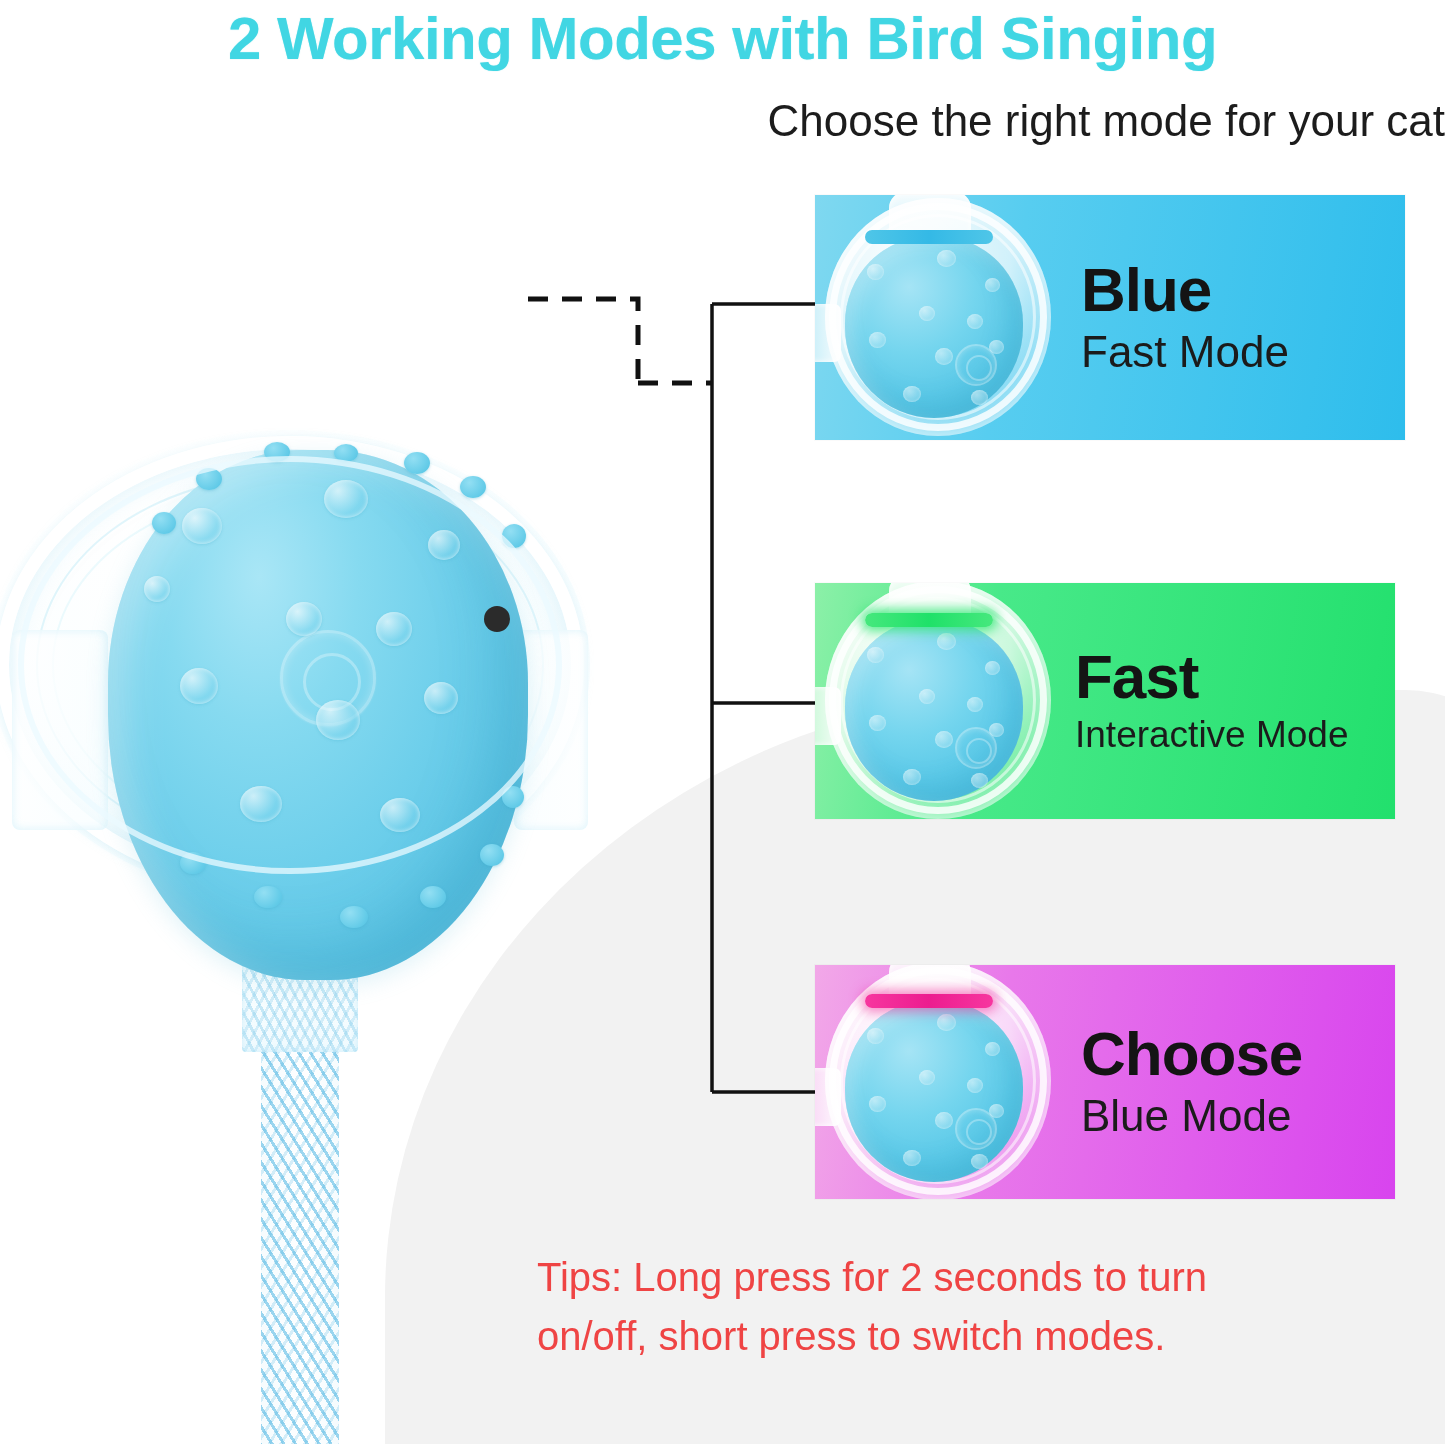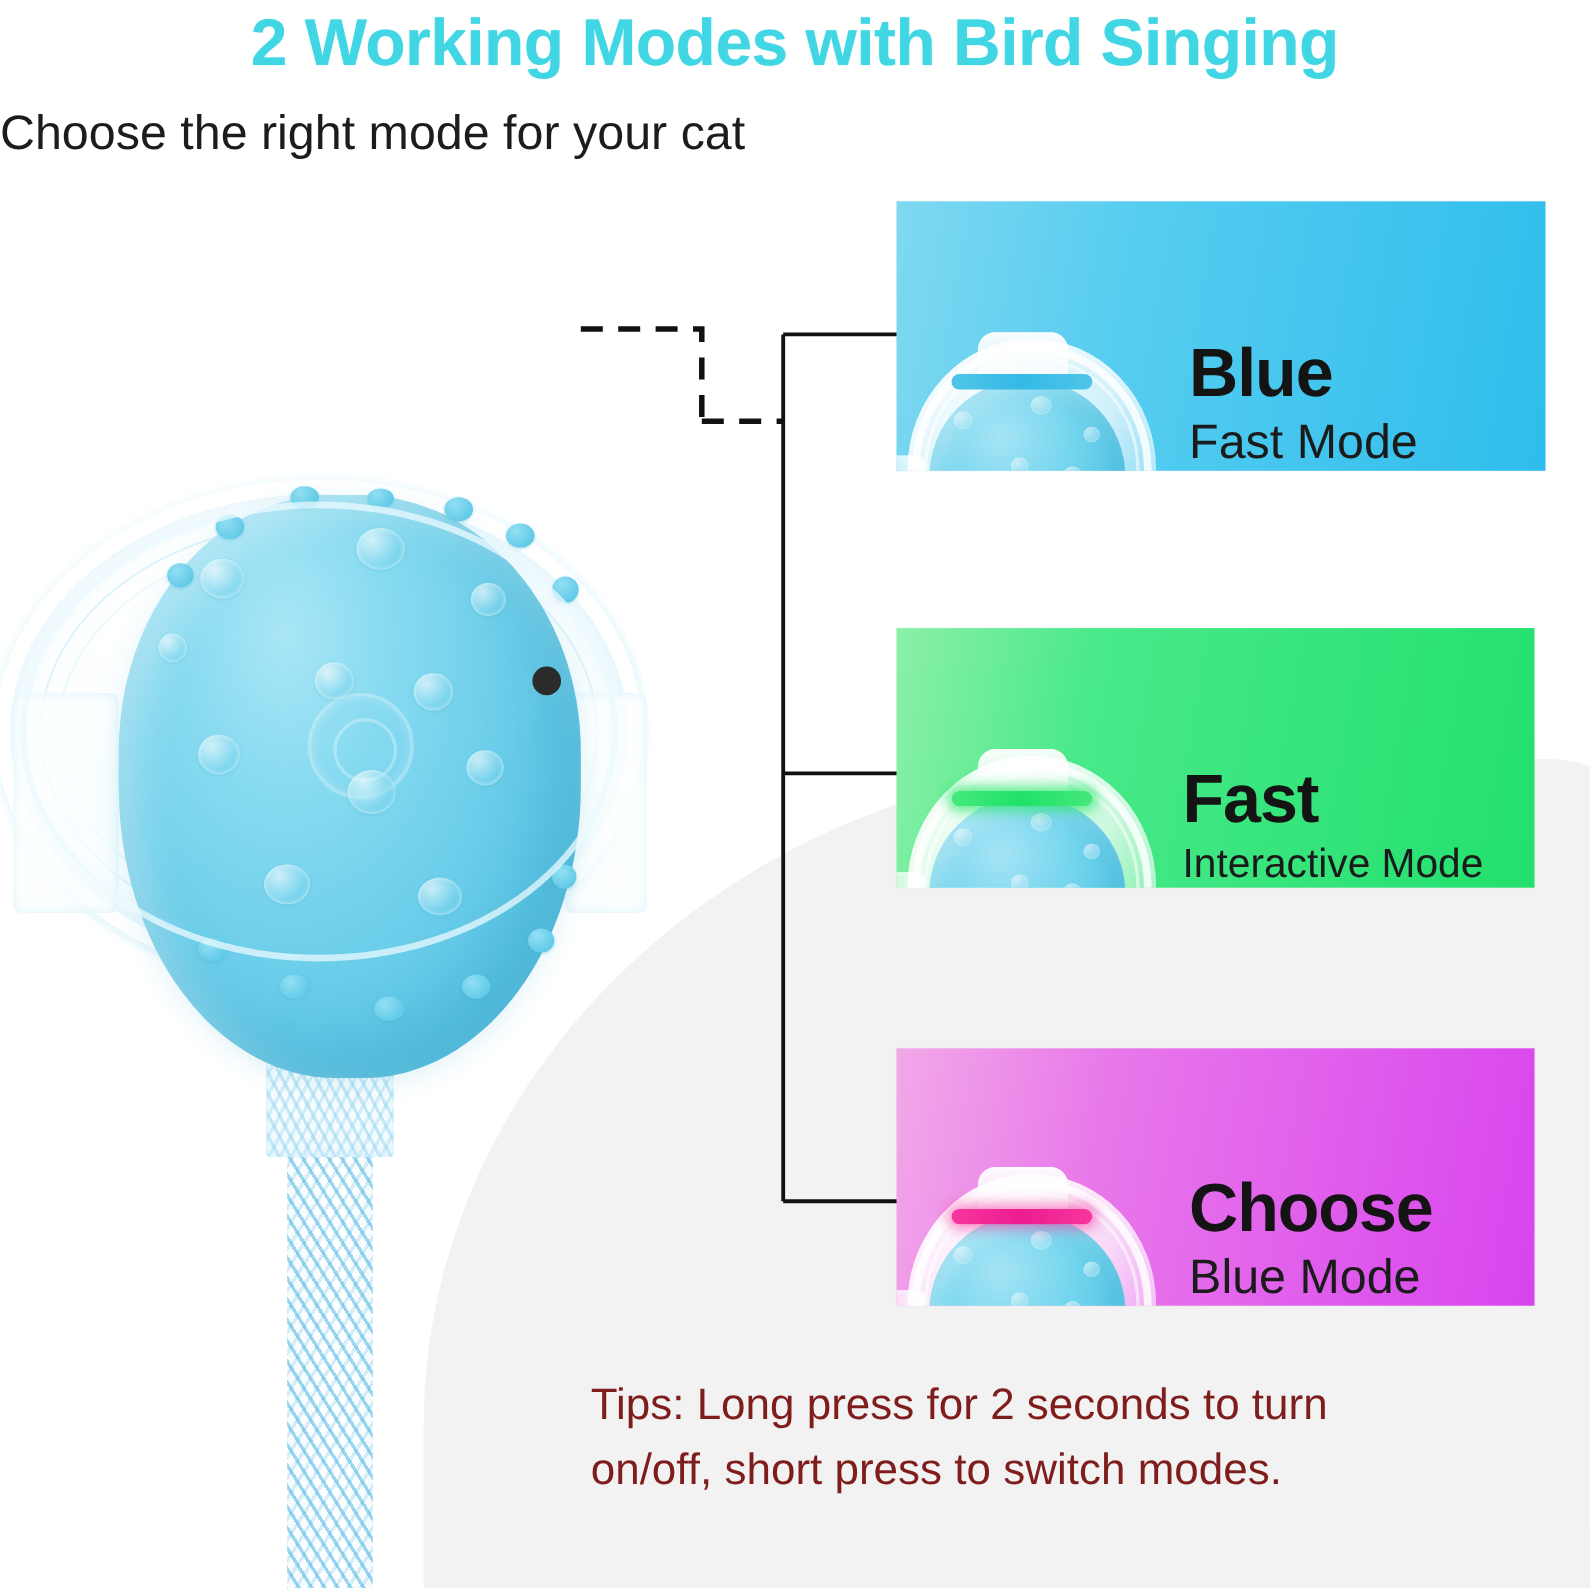--- a/index.html
+++ b/index.html
@@ -24,33 +24,34 @@
   
   #title{
     position:absolute; top:4px; left:0; width:1445px;
     text-align:center; z-index:6;
     font-size:60px; font-weight:bold; letter-spacing:-0.5px;
     color:#41d6e3;
     text-shadow:0 0 1px rgba(65,214,227,.5);
   }
   #subtitle{
     position:absolute; top:96px; left:0; width:1445px;
-    text-align:left; z-index:6;
+    text-align:right; z-index:6;
     font-size:44px; color:#1c1c1c; font-weight:400;
   }
 
   
   #conn { position:absolute; left:0; top:0; width:1445px; height:1444px; z-index:4; }
 
   
   .card{
     position:absolute; z-index:5;
-    display:flex; align-items:flex-end;
+    display:flex; align-items:center;
     overflow:hidden;
     box-shadow:0 0 0 1px rgba(0,0,0,.02);
+    margin-top:12px;
   }
   #card-blue   { left:815px; top:183px;  width:590px; height:245px;
                  background:linear-gradient(100deg,#7fd8f0 0%,#57cdf0 34%,#2ebdec 100%); }
   #card-green  { left:815px; top:571px;  width:580px; height:236px;
                  background:linear-gradient(100deg,#8cf0a8 0%,#48e989 30%,#22e06d 100%); }
   #card-purple { left:815px; top:953px;  width:580px; height:234px;
                  background:linear-gradient(100deg,#f2a8e8 0%,#e878ea 32%,#d844ee 100%); }
 
   .card-img{ position:relative; width:250px; flex:0 0 250px; }
   .card-txt{
@@ -233,21 +234,21 @@
       linear-gradient(90deg, #d7f0fa 0%, #f0fafe 42%, #ffffff 60%, #d2eef9 100%);
   }
   #hero-dot{
     position:absolute; left:504px; top:286px; width:26px; height:26px;
     border-radius:50%; background:#2b2b2b; z-index:7;
   }
 
   
   #tips{
     position:absolute; left:537px; top:1248px; width:700px; z-index:6;
-    font-size:40px; line-height:1.48; color:#7f1d1d; font-weight:400;
+    font-size:40px; line-height:1.48; color:#ef4444; font-weight:400;
   }
 </style>
 </head>
 <body>
 
 <div id="bg-blob"></div>
 
 <div id="title">2 Working Modes with Bird Singing</div>
 <div id="subtitle">Choose the right mode for your cat</div>
 

